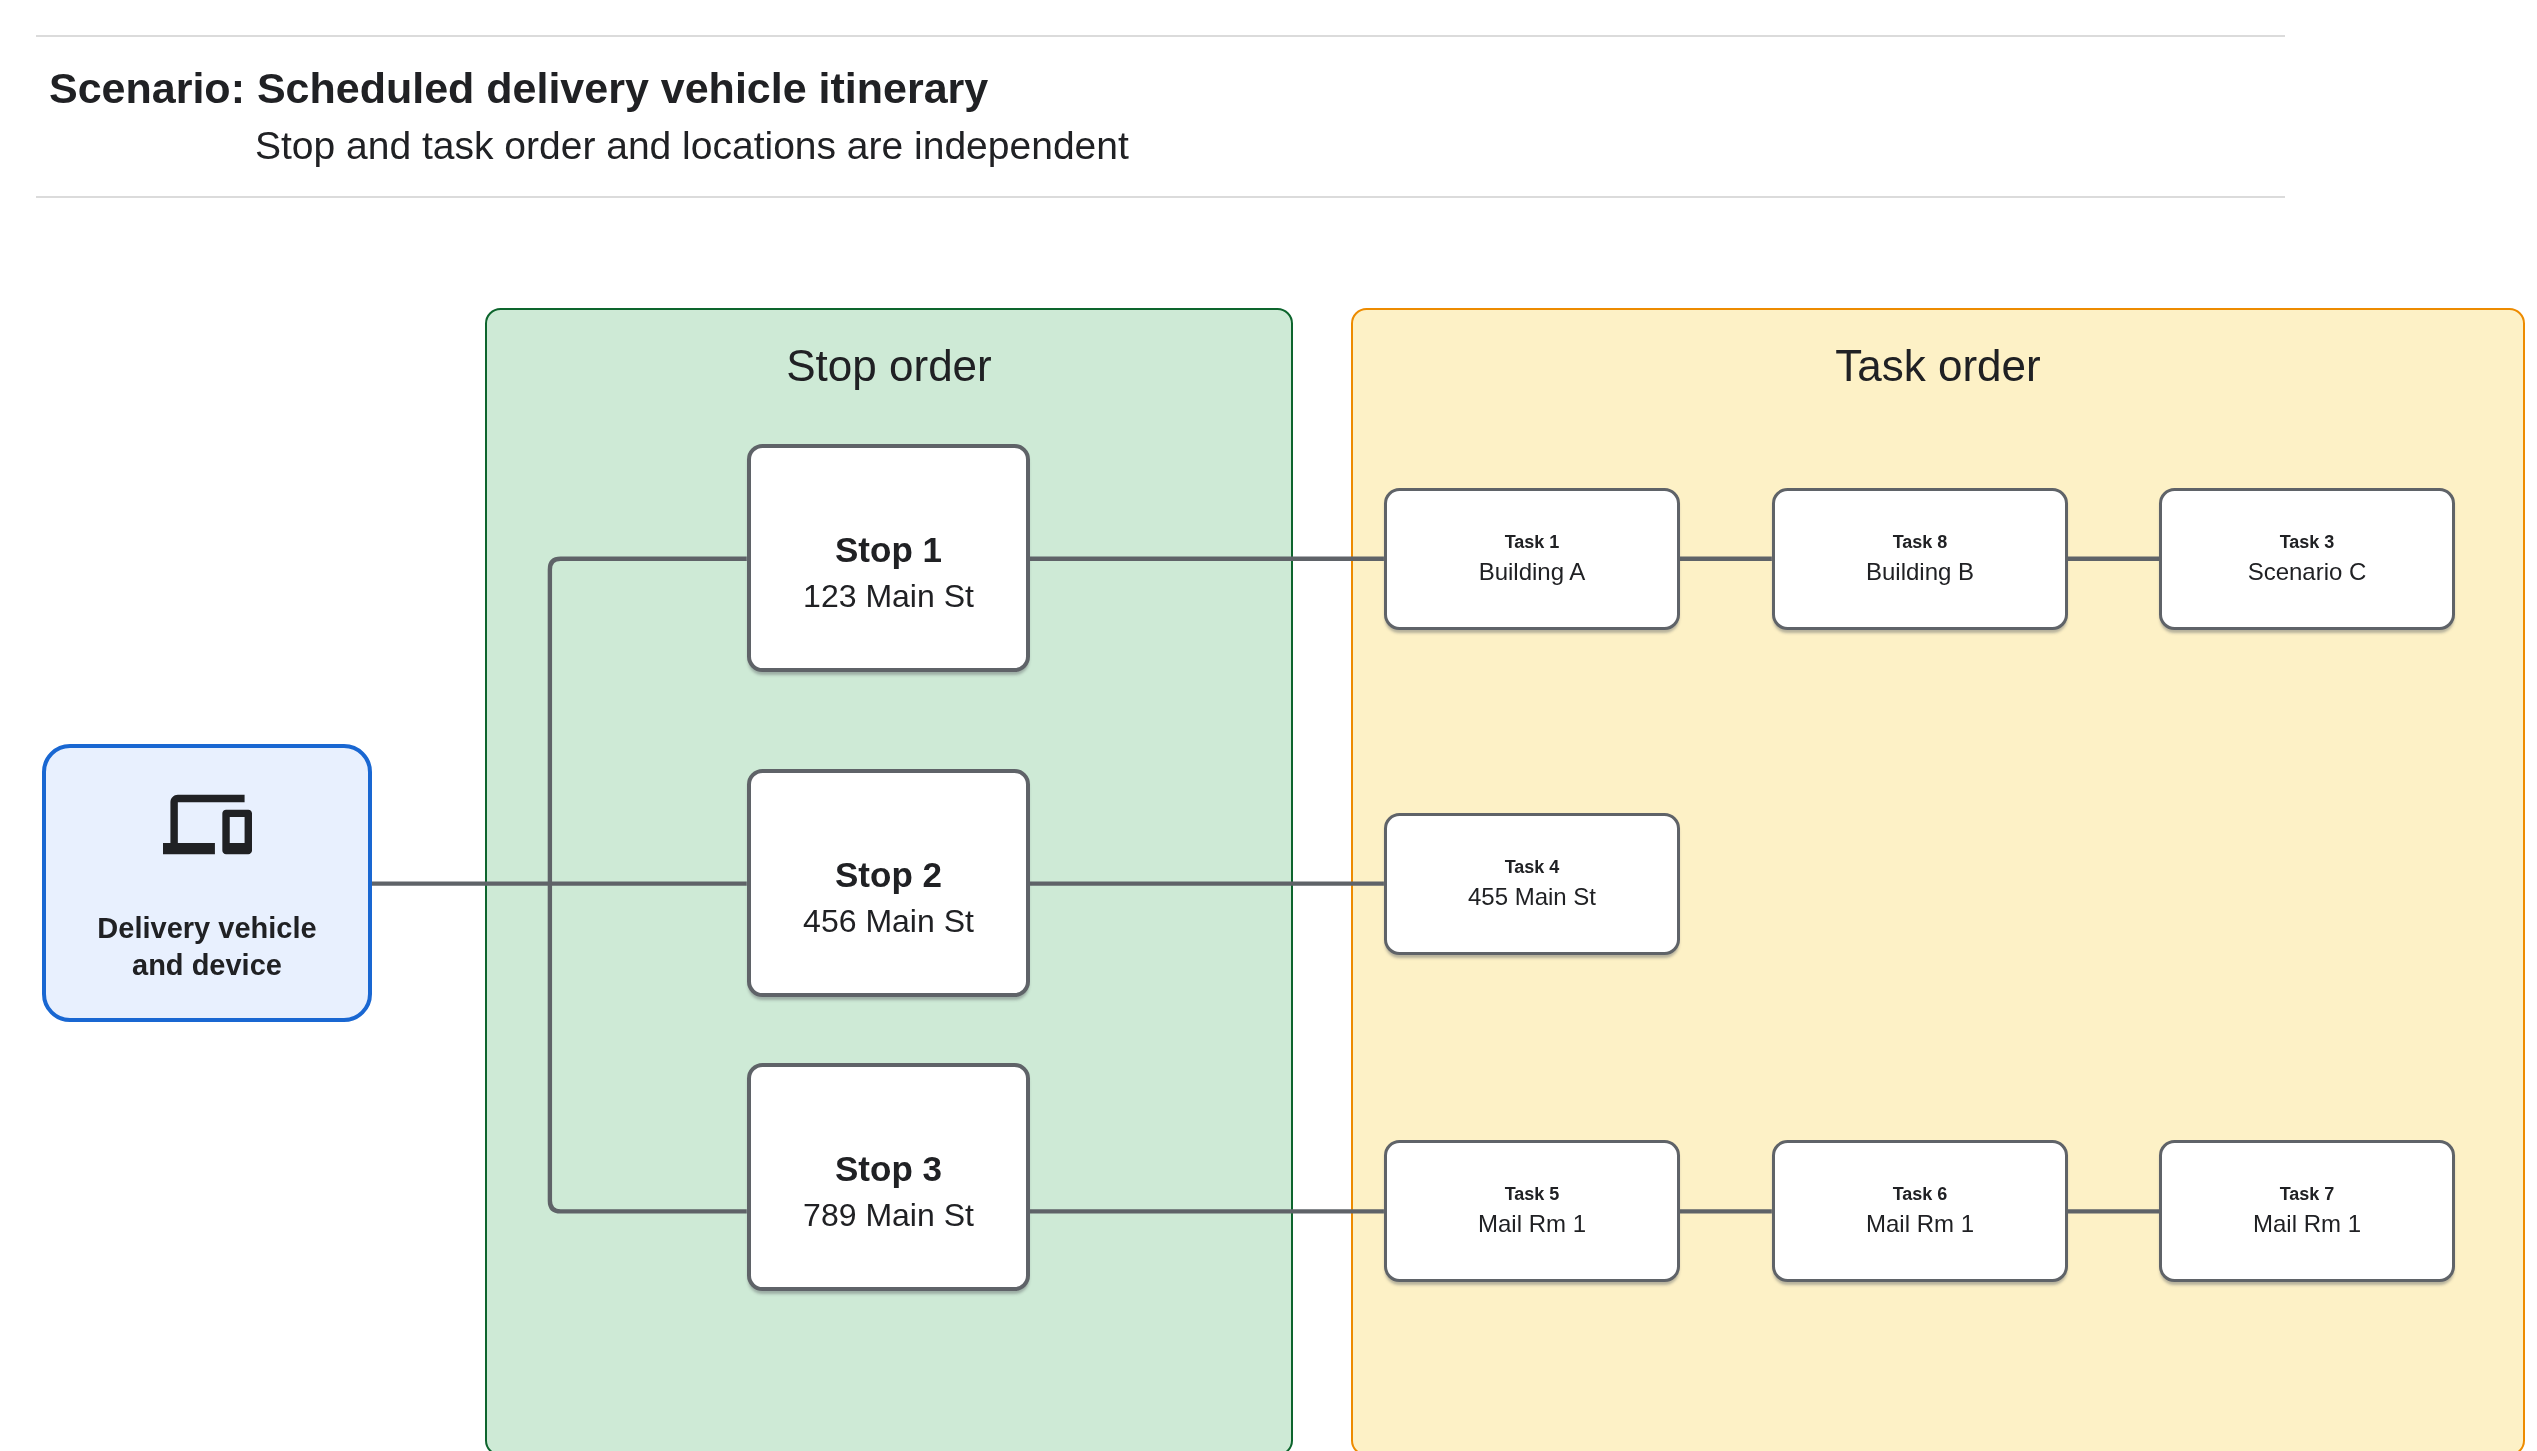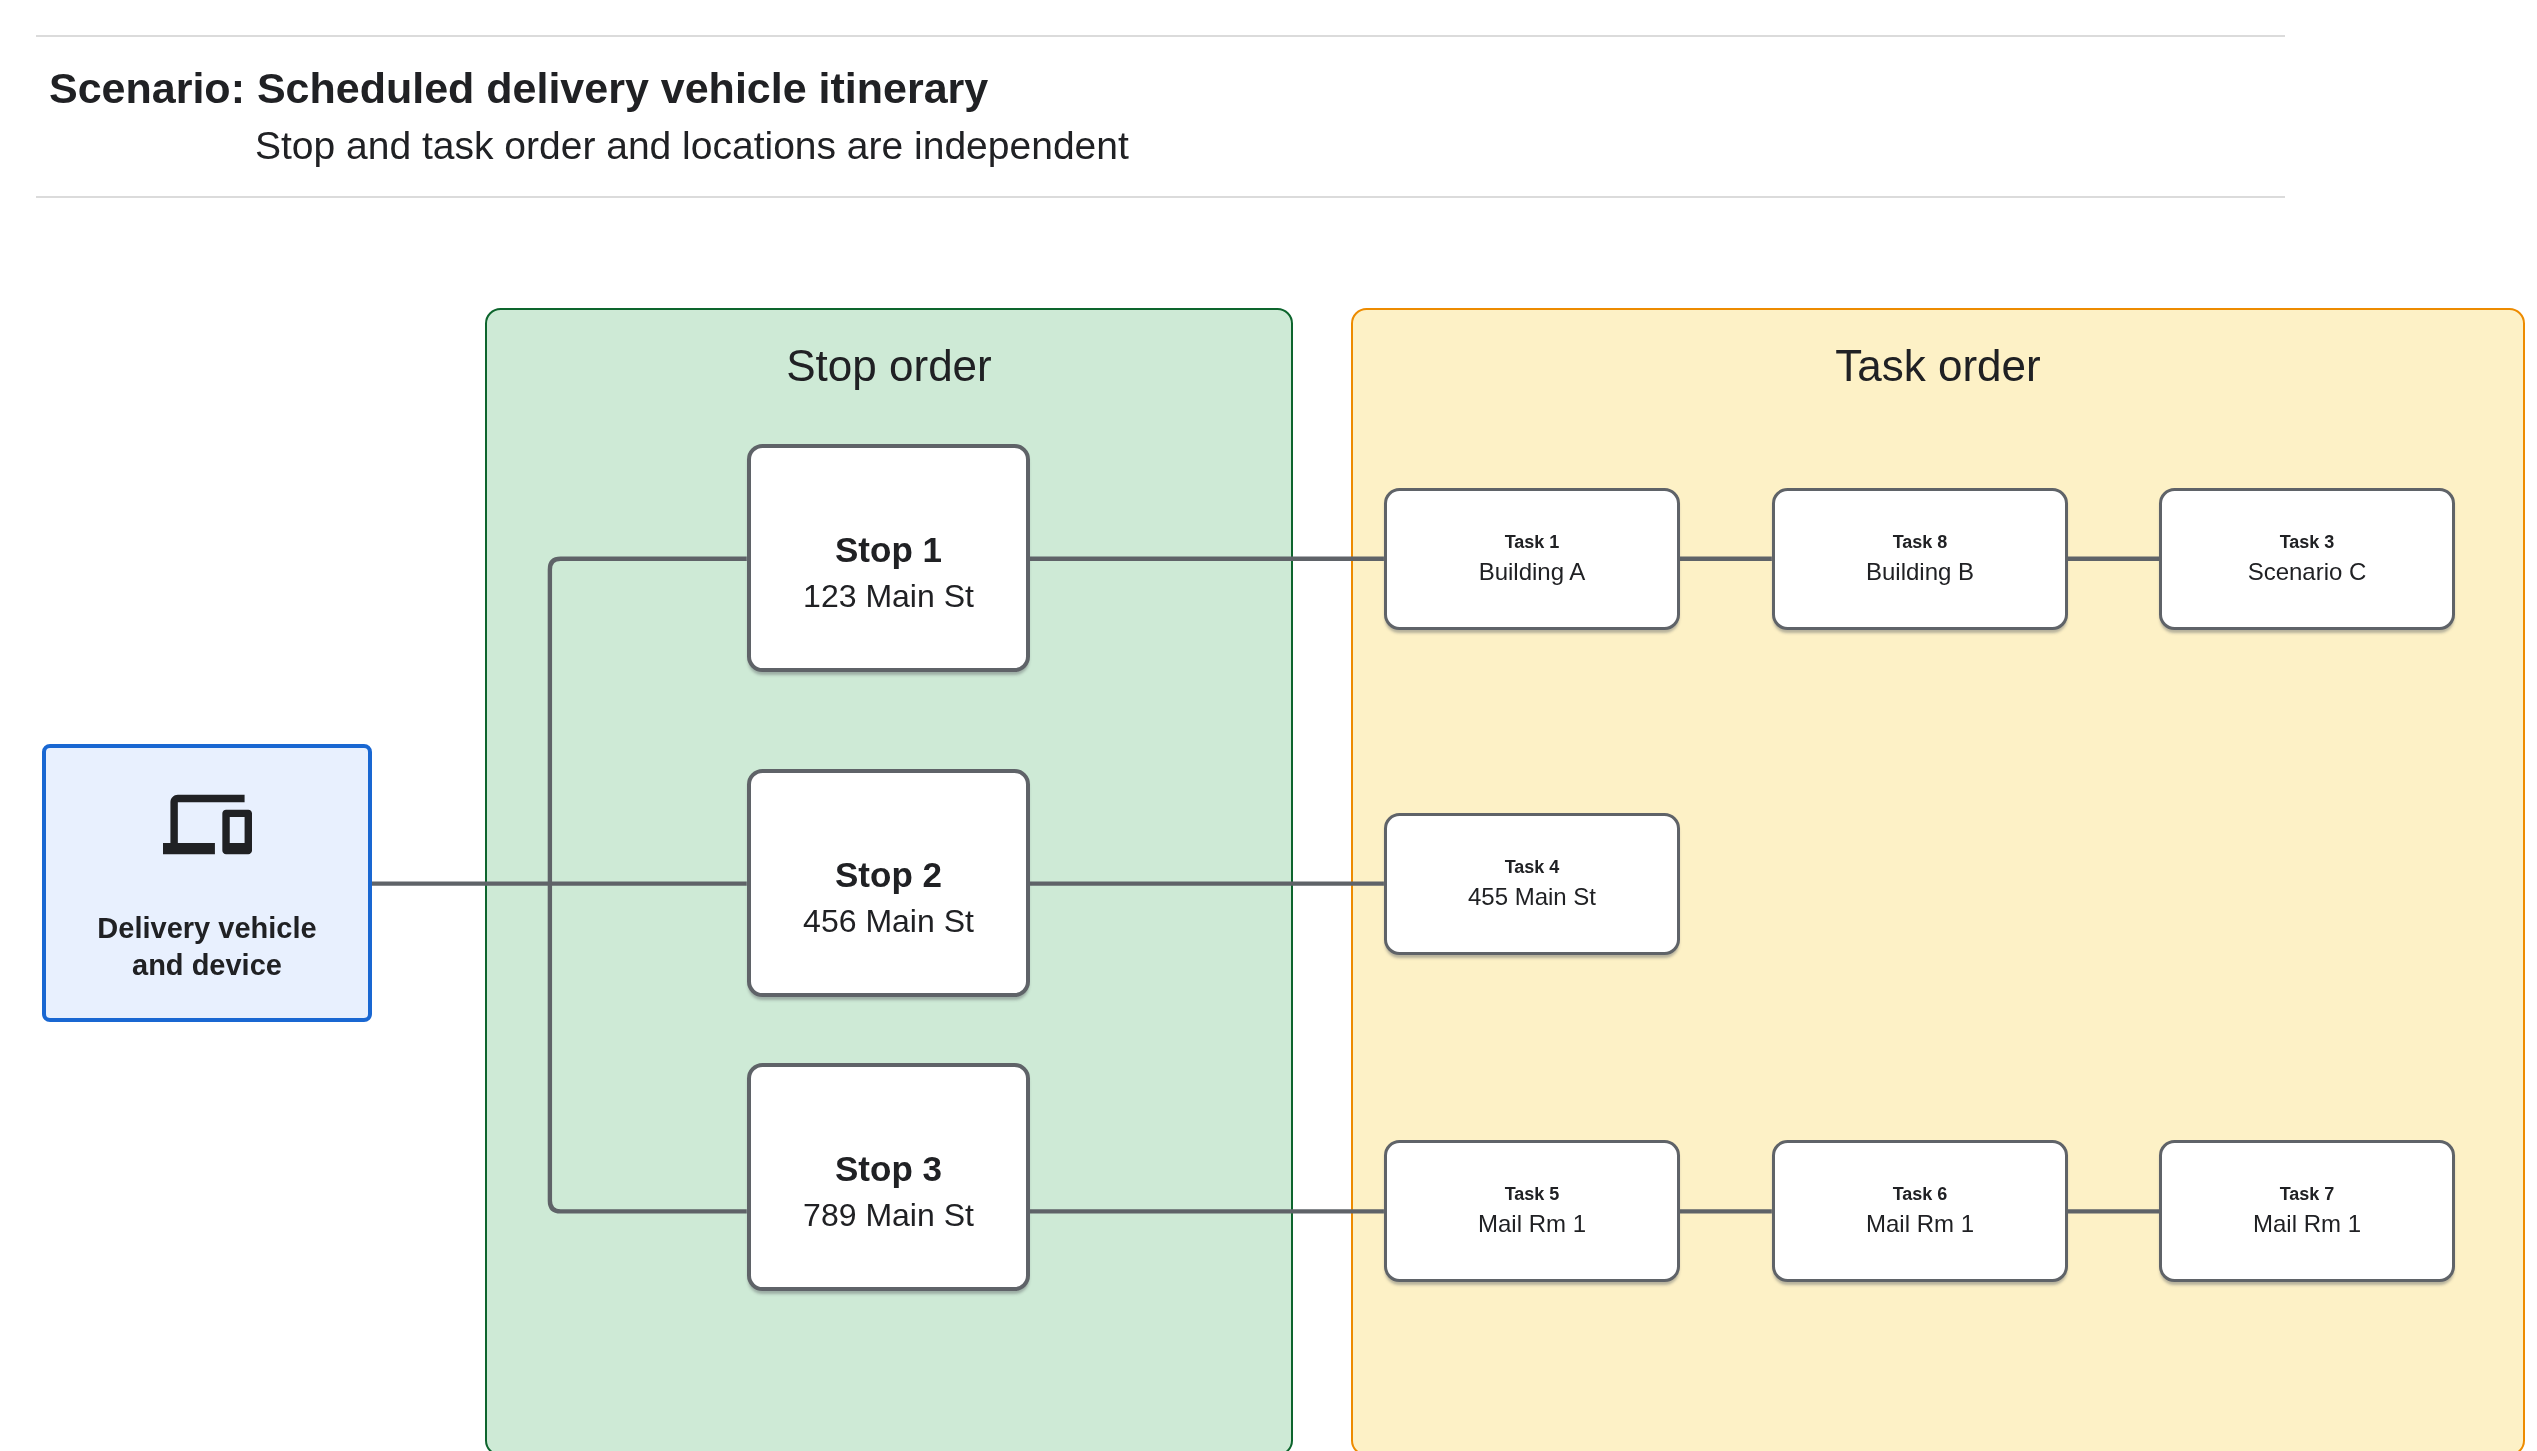--- a/index.html
+++ b/index.html
@@ -25,21 +25,21 @@
           box-sizing:border-box; display:flex; flex-direction:column; align-items:center; justify-content:center;
           gap:3.9px; box-shadow:0 3.9px 2.9px -1px rgba(95,99,104,0.45); }
   .stop-node { left:747px; width:283px; height:228px; }
   .stop-node .node-label { font-size:35px; font-weight:700; line-height:1.25;margin-top:28px; }
   .stop-node .node-location { font-size:32px; font-weight:400; line-height:1.25; }
   .task-node { width:296px; height:142px; border-width:3.9px; }
   .task-node .node-label { font-size:18px; font-weight:700; line-height:1.25; }
   .task-node .node-location { font-size:24px; font-weight:400; line-height:1.25; }
 
   .vehicle-node { position:absolute; left:42px; top:744px; width:330px; height:278px; z-index:3;
-                  background:#E8F0FE; border:4.8px solid #1967D2; border-radius:8px; box-sizing:border-box;
+                  background:#E8F0FE; border:4.8px solid #1967D2; border-radius:28px; box-sizing:border-box;
                   display:flex; flex-direction:column; align-items:center; }
   .vehicle-icon { margin-top:32px; line-height:0; }
   .vehicle-label { margin-top:41px; text-align:center; font-size:29px; font-weight:700; line-height:1.27; }
 </style>
 </head>
 <body>
 
 <div class="canvas">
 
   <div class="hairline top"></div>

